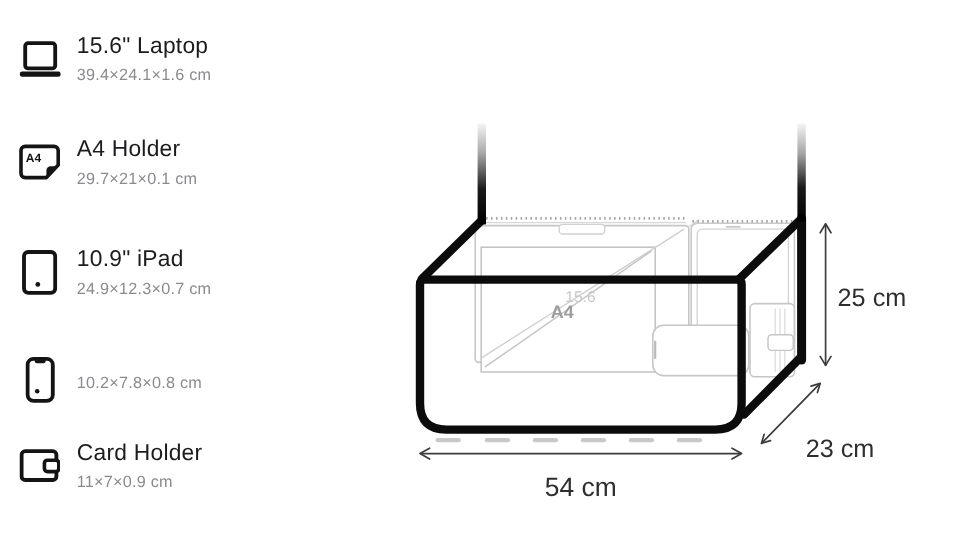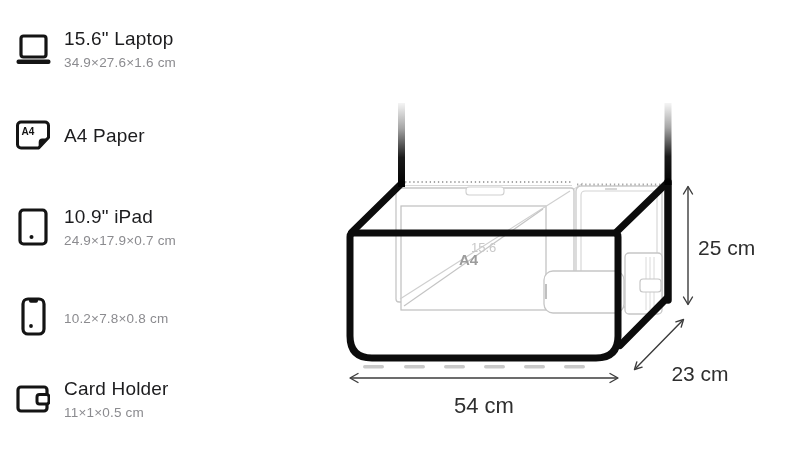--- a/index.html
+++ b/index.html
@@ -27,73 +27,74 @@
 
     <div class="item" style="top:22px">
       <div class="icon-box">
         <svg width="37" height="31" viewBox="0 0 37 31">
           <rect x="6" y="2" width="25" height="21" rx="2.5" fill="none" stroke="#141414" stroke-width="3.2"></rect>
           <rect x="1.5" y="25.5" width="34" height="4.5" rx="2" fill="#141414"></rect>
         </svg>
       </div>
       <div class="item-text">
         <div class="item-name">15.6" Laptop</div>
-        <div class="item-dims">34.9×27.6×1.6 cm</div>
+        <div class="item-dims">39.4×24.1×1.6 cm</div>
       </div>
     </div>
 
     <div class="item" style="top:108px">
       <div class="icon-box">
         <svg width="36" height="31" viewBox="0 0 36 31">
           <path d="M6,2 h24 a3.5,3.5 0 0 1 3.5,3.5 v12 l-9.8,10.5 h-17.7 a3.5,3.5 0 0 1 -3.5,-3.5 v-19 a3.5,3.5 0 0 1 3.5,-3.5 z" fill="none" stroke="#141414" stroke-width="3" stroke-linejoin="round"></path>
           <path d="M33.5,18.5 l-9.8,10.5 v-7 a3.5,3.5 0 0 1 3.5,-3.5 z" fill="#141414"></path>
           <text x="6.5" y="15" font-size="10" font-weight="bold" fill="#141414">A4</text>
         </svg>
       </div>
       <div class="item-text">
-        <div class="item-name">A4 Paper</div>
+        <div class="item-name">A4 Holder</div>
+        <div class="item-dims">29.7×21×0.1 cm</div>
       </div>
     </div>
 
     <div class="item" style="top:200px">
       <div class="icon-box">
         <svg width="30" height="38" viewBox="0 0 30 38">
           <rect x="2" y="2" width="26" height="34" rx="3.5" fill="none" stroke="#141414" stroke-width="3.2"></rect>
           <circle cx="13.5" cy="29" r="2" fill="#141414"></circle>
         </svg>
       </div>
       <div class="item-text">
         <div class="item-name">10.9" iPad</div>
-        <div class="item-dims">24.9×17.9×0.7 cm</div>
+        <div class="item-dims">24.9×12.3×0.7 cm</div>
       </div>
     </div>
 
     <div class="item" style="top:289px">
       <div class="icon-box">
         <svg width="25" height="39" viewBox="0 0 25 39">
           <rect x="2" y="2" width="21" height="35" rx="5" fill="none" stroke="#141414" stroke-width="3.2"></rect>
           <rect x="8" y="1.6" width="9" height="4.2" rx="1.8" fill="#141414"></rect>
           <circle cx="10" cy="29" r="1.9" fill="#141414"></circle>
         </svg>
       </div>
       <div class="item-text">
         <div class="item-dims">10.2×7.8×0.8 cm</div>
       </div>
     </div>
 
-    <div class="item" style="top:372px">
+    <div class="item" style="top:361px">
       <div class="icon-box">
         <svg width="34" height="28" viewBox="0 0 34 28">
           <rect x="2" y="2" width="29" height="24" rx="3" fill="none" stroke="#141414" stroke-width="3.2"></rect>
           <rect x="21" y="9.5" width="12" height="9.5" rx="2.5" fill="#ffffff" stroke="#141414" stroke-width="3"></rect>
         </svg>
       </div>
       <div class="item-text">
         <div class="item-name">Card Holder</div>
-        <div class="item-dims">11×1×0.5 cm</div>
+        <div class="item-dims">11×7×0.9 cm</div>
       </div>
     </div>
 
   </div>
 
   <svg class="diagram-svg" width="800" height="455" viewBox="0 0 800 455">
     <defs>
       <linearGradient id="strapGrad" x1="0" y1="0" x2="0" y2="1">
         <stop offset="0" stop-color="#000000" stop-opacity="0.04"></stop>
         <stop offset="0.3" stop-color="#000000" stop-opacity="0.35"></stop>

